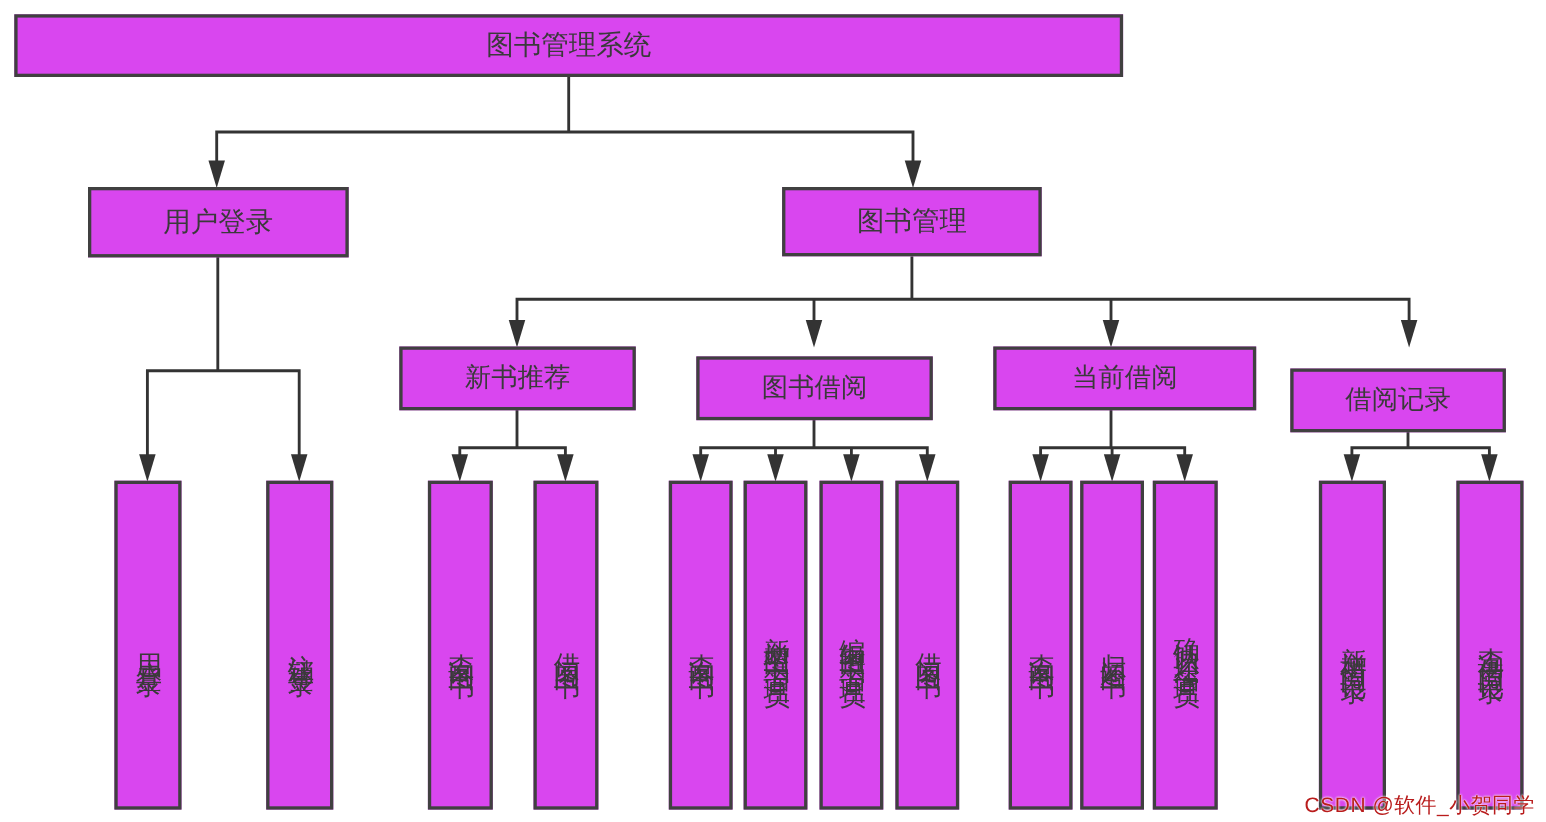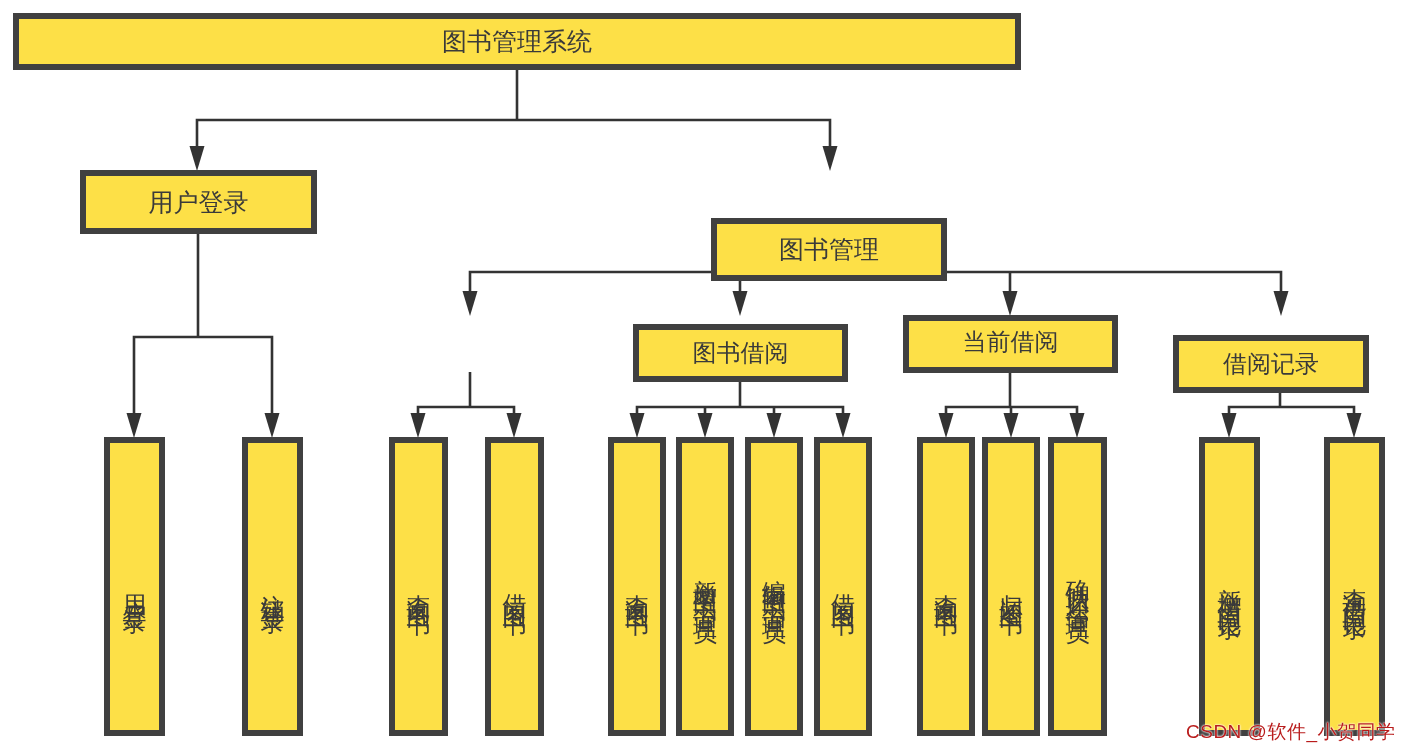--- a/index.html
+++ b/index.html
@@ -27,22 +27,22 @@
     stroke-width: 2.6;
     fill: none;
   }
   #connectors polygon {
     fill: #333333;
     stroke: none;
   }
   .box {
     position: absolute;
     box-sizing: border-box;
-    background: #fde047;
-    border: 6px solid #404040;
+    background: #d946ef;
+    border: 3px solid #404040;
     color: #3a3a3a;
     display: flex;
     align-items: center;
     justify-content: center;
     z-index: 2;
     text-align: center;
   }
   .hbox {
     font-size: 25px;
     line-height: 1;
@@ -135,24 +135,25 @@
       <path d="M1280 372 V407"></path>
       <path d="M1229 414 V407 H1354 V414"></path>
       <polygon points="1229,438 1221.5,413 1236.5,413"></polygon>
       <polygon points="1354,438 1346.5,413 1361.5,413"></polygon>
     </g>
   </svg>
 
   <div class="box hbox" style="left:13px; top:13px; width:1008px; height:57px;">图书管理系统</div>
 
   <div class="box hbox" style="left:80px; top:170px; width:237px; height:64px;">用户登录</div>
-  <div class="box hbox" style="left:711px; top:170px; width:236px; height:63px;margin-top:48px;">图书管理</div>
+  <div class="box hbox" style="left:711px; top:170px; width:236px; height:63px;">图书管理</div>
 
+  <div class="box hbox l3" style="left:363px; top:315px; width:215px; height:58px;">新书推荐</div>
   <div class="box hbox l3" style="left:633px; top:324px; width:215px; height:58px;">图书借阅</div>
-  <div class="box hbox l3" style="left:903px; top:315px; width:215px; height:58px;font-family:Liberation Mono, monospace;">当前借阅</div>
+  <div class="box hbox l3" style="left:903px; top:315px; width:239px; height:58px;">当前借阅</div>
   <div class="box hbox l3" style="left:1173px; top:315px; width:196px; height:58px;margin-top:20px;">借阅记录</div>
 
   <div class="box leaf" style="left:104px; width:61px;">用户登录</div>
   <div class="box leaf" style="left:242px; width:61px;">注销登录</div>
 
   <div class="box leaf" style="left:389px; width:59px;">查询图书</div>
   <div class="box leaf" style="left:485px; width:59px;">借阅图书</div>
 
   <div class="box leaf" style="left:608px; width:58px;">查询图书</div>
   <div class="box leaf" style="left:676px; width:58px;">新增图书（管理员）</div>

